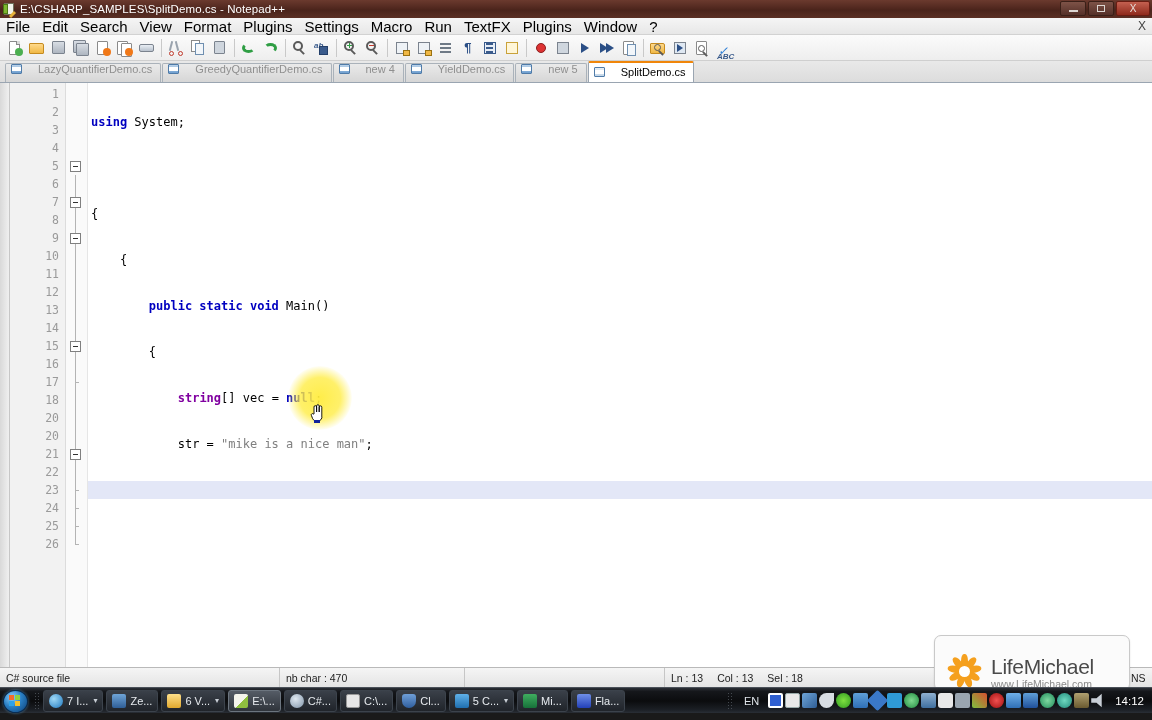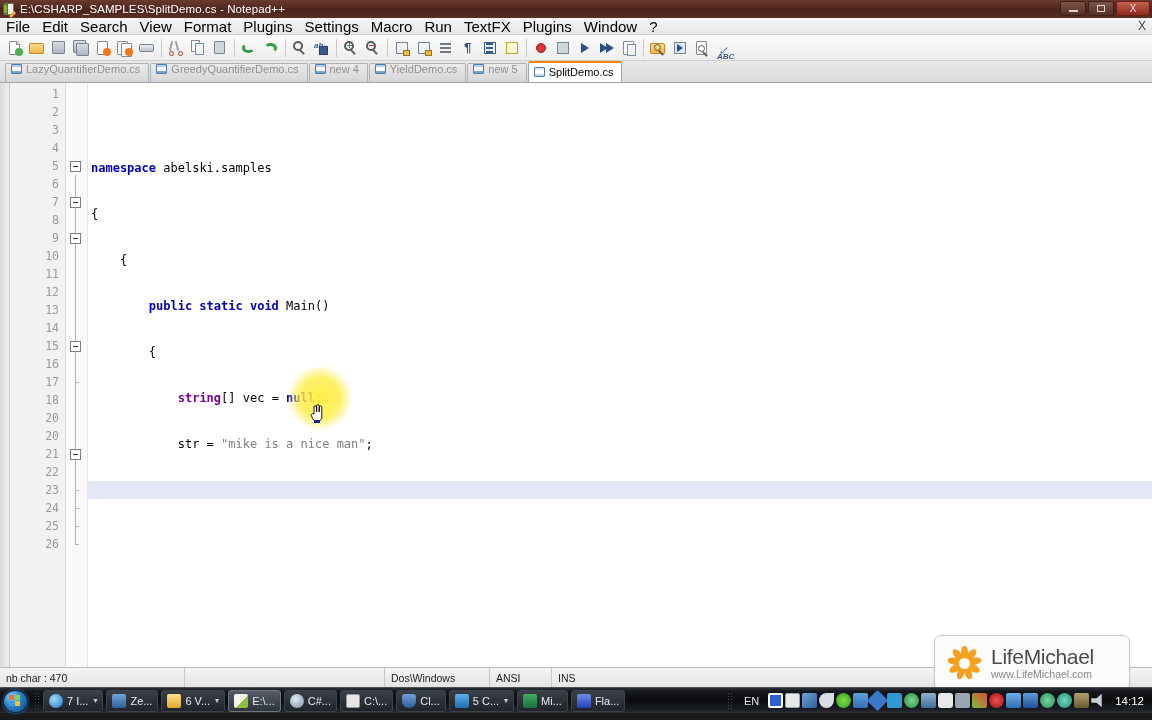--- a/index.html
+++ b/index.html
@@ -76,21 +76,21 @@
   .ico .chk{position:absolute;left:2px;bottom:0px;font-size:12px;color:#2f7fd6;line-height:10px;}
 
   
   .tabbar{
     height:22px;width:100%;
     background:linear-gradient(180deg,#e9e9e9,#dcdcdc);
     display:flex;align-items:flex-end; padding-left:5px; border-bottom:1px solid #9aa5b1;
     position:relative;
   }
   .tab{
-    height:19px; display:flex; align-items:center; gap:4px;
+    height:19px; display:flex; align-items:center; gap:16px;
     padding:0 8px 8px 5px; margin-right:1px;
     background:linear-gradient(180deg,#eaeaea,#d6d6d6);
     border:1px solid #aab2ba; border-bottom:none;
     border-radius:2px 2px 0 0;
     color:#8f8f8f; font-size:11px; white-space:nowrap;
   }
   .tab.active{
     background:#fff; color:#000; height:21px;
     border-color:#9aa5b1; border-top:2px solid #f0860a;
     font-weight:normal; padding-bottom:1px;
@@ -135,21 +135,21 @@
     position:absolute; left:288px; top:283px; width:64px;height:64px; border-radius:50%;
     background:radial-gradient(circle, rgba(255,236,64,.95) 0%, rgba(255,236,64,.78) 45%, rgba(255,236,64,0) 72%);
     pointer-events:none;
   }
   .handcursor{ position:absolute; left:310px; top:320px; width:14px;height:20px; pointer-events:none;}
 
   .logo{
     position:absolute; right:22px; bottom:-24px;
     width:196px;height:56px;
     background:#fbfbfb; border:1px solid #c9c9c9; border-radius:7px;
-    display:flex;align-items:center; gap:8px; padding-left:10px;
+    display:flex;align-items:flex-end; gap:8px; padding-left:10px;
     box-shadow:0 1px 2px rgba(0,0,0,.12);
   }
   .logo .flower{ position:relative; width:38px;height:38px; flex:none;}
   .logo .flower span{ position:absolute; left:16px; top:2px; width:7px; height:17px;
      background:#f5a01e; border-radius:50% 50% 60% 60%; transform-origin:50% 100%;}
   .logo .core{position:absolute;left:14px;top:14px;width:11px;height:11px;border-radius:50%;background:#fff;}
   .logo .txts{display:flex;flex-direction:column;}
   .logo .l1{ font-size:21px; color:#4a4a4a; line-height:22px; letter-spacing:-.3px;}
   .logo .l2{ font-size:10.5px; color:#8a8a8a; line-height:12px;}
 
@@ -568,22 +568,22 @@
       </div>
     <div class="fr">
         <span class="vtick"></span>
       </div>
     <div class="fr">
         <span class="vend"></span>
       </div>
   </div>
 
   <div class="code">
+    <div class="cl"><span class="kw">using</span><span class="txt"> System;</span></div>
     <div class="cl"><span class="txt"></span></div>
-    <div class="cl"><span class="kw">namespace</span><span class="txt"> abelski.samples</span></div>
     <div class="cl"><span class="txt">{</span></div>
     <div class="cl"><span class="txt">    {</span></div>
     <div class="cl"><span class="txt">        </span><span class="kw">public static void</span><span class="txt"> Main()</span></div>
     <div class="cl"><span class="txt">        {</span></div>
     <div class="cl"><span class="txt">            </span><span class="type">string</span><span class="txt">[] vec = </span><span class="kw">null</span><span class="txt">;</span></div>
     <div class="cl"><span class="txt">            str = </span><span class="str">"mike is a nice man"</span><span class="txt">;</span></div>
     <div class="cl current"></div>
     
     
     
@@ -619,22 +619,28 @@
       <i class="core"></i>
     </div>
     <div class="txts">
       <div class="l1">LifeMichael</div>
       <div class="l2">www.LifeMichael.com</div>
     </div>
   </div>
 </div>
 
 <div class="statusbar">
+  <div class="sb s1">C# source file</div>
   <div class="sb s2">nb char : 470</div>
   <div class="sb s3"></div>
+  <div class="sb s4">
+    <span>Ln : 13</span>
+    <span>Col : 13</span>
+    <span>Sel : 18</span>
+  </div>
   <div class="sb s5">Dos\Windows</div>
   <div class="sb s6">ANSI</div>
   <div class="sb s7">INS</div>
 </div>
 
 <div class="taskbar">
   <div class="startorb">
     <div class="o"></div>
     <div class="f">
       <i style="left:0;top:0;background:#f46b2a"></i>

